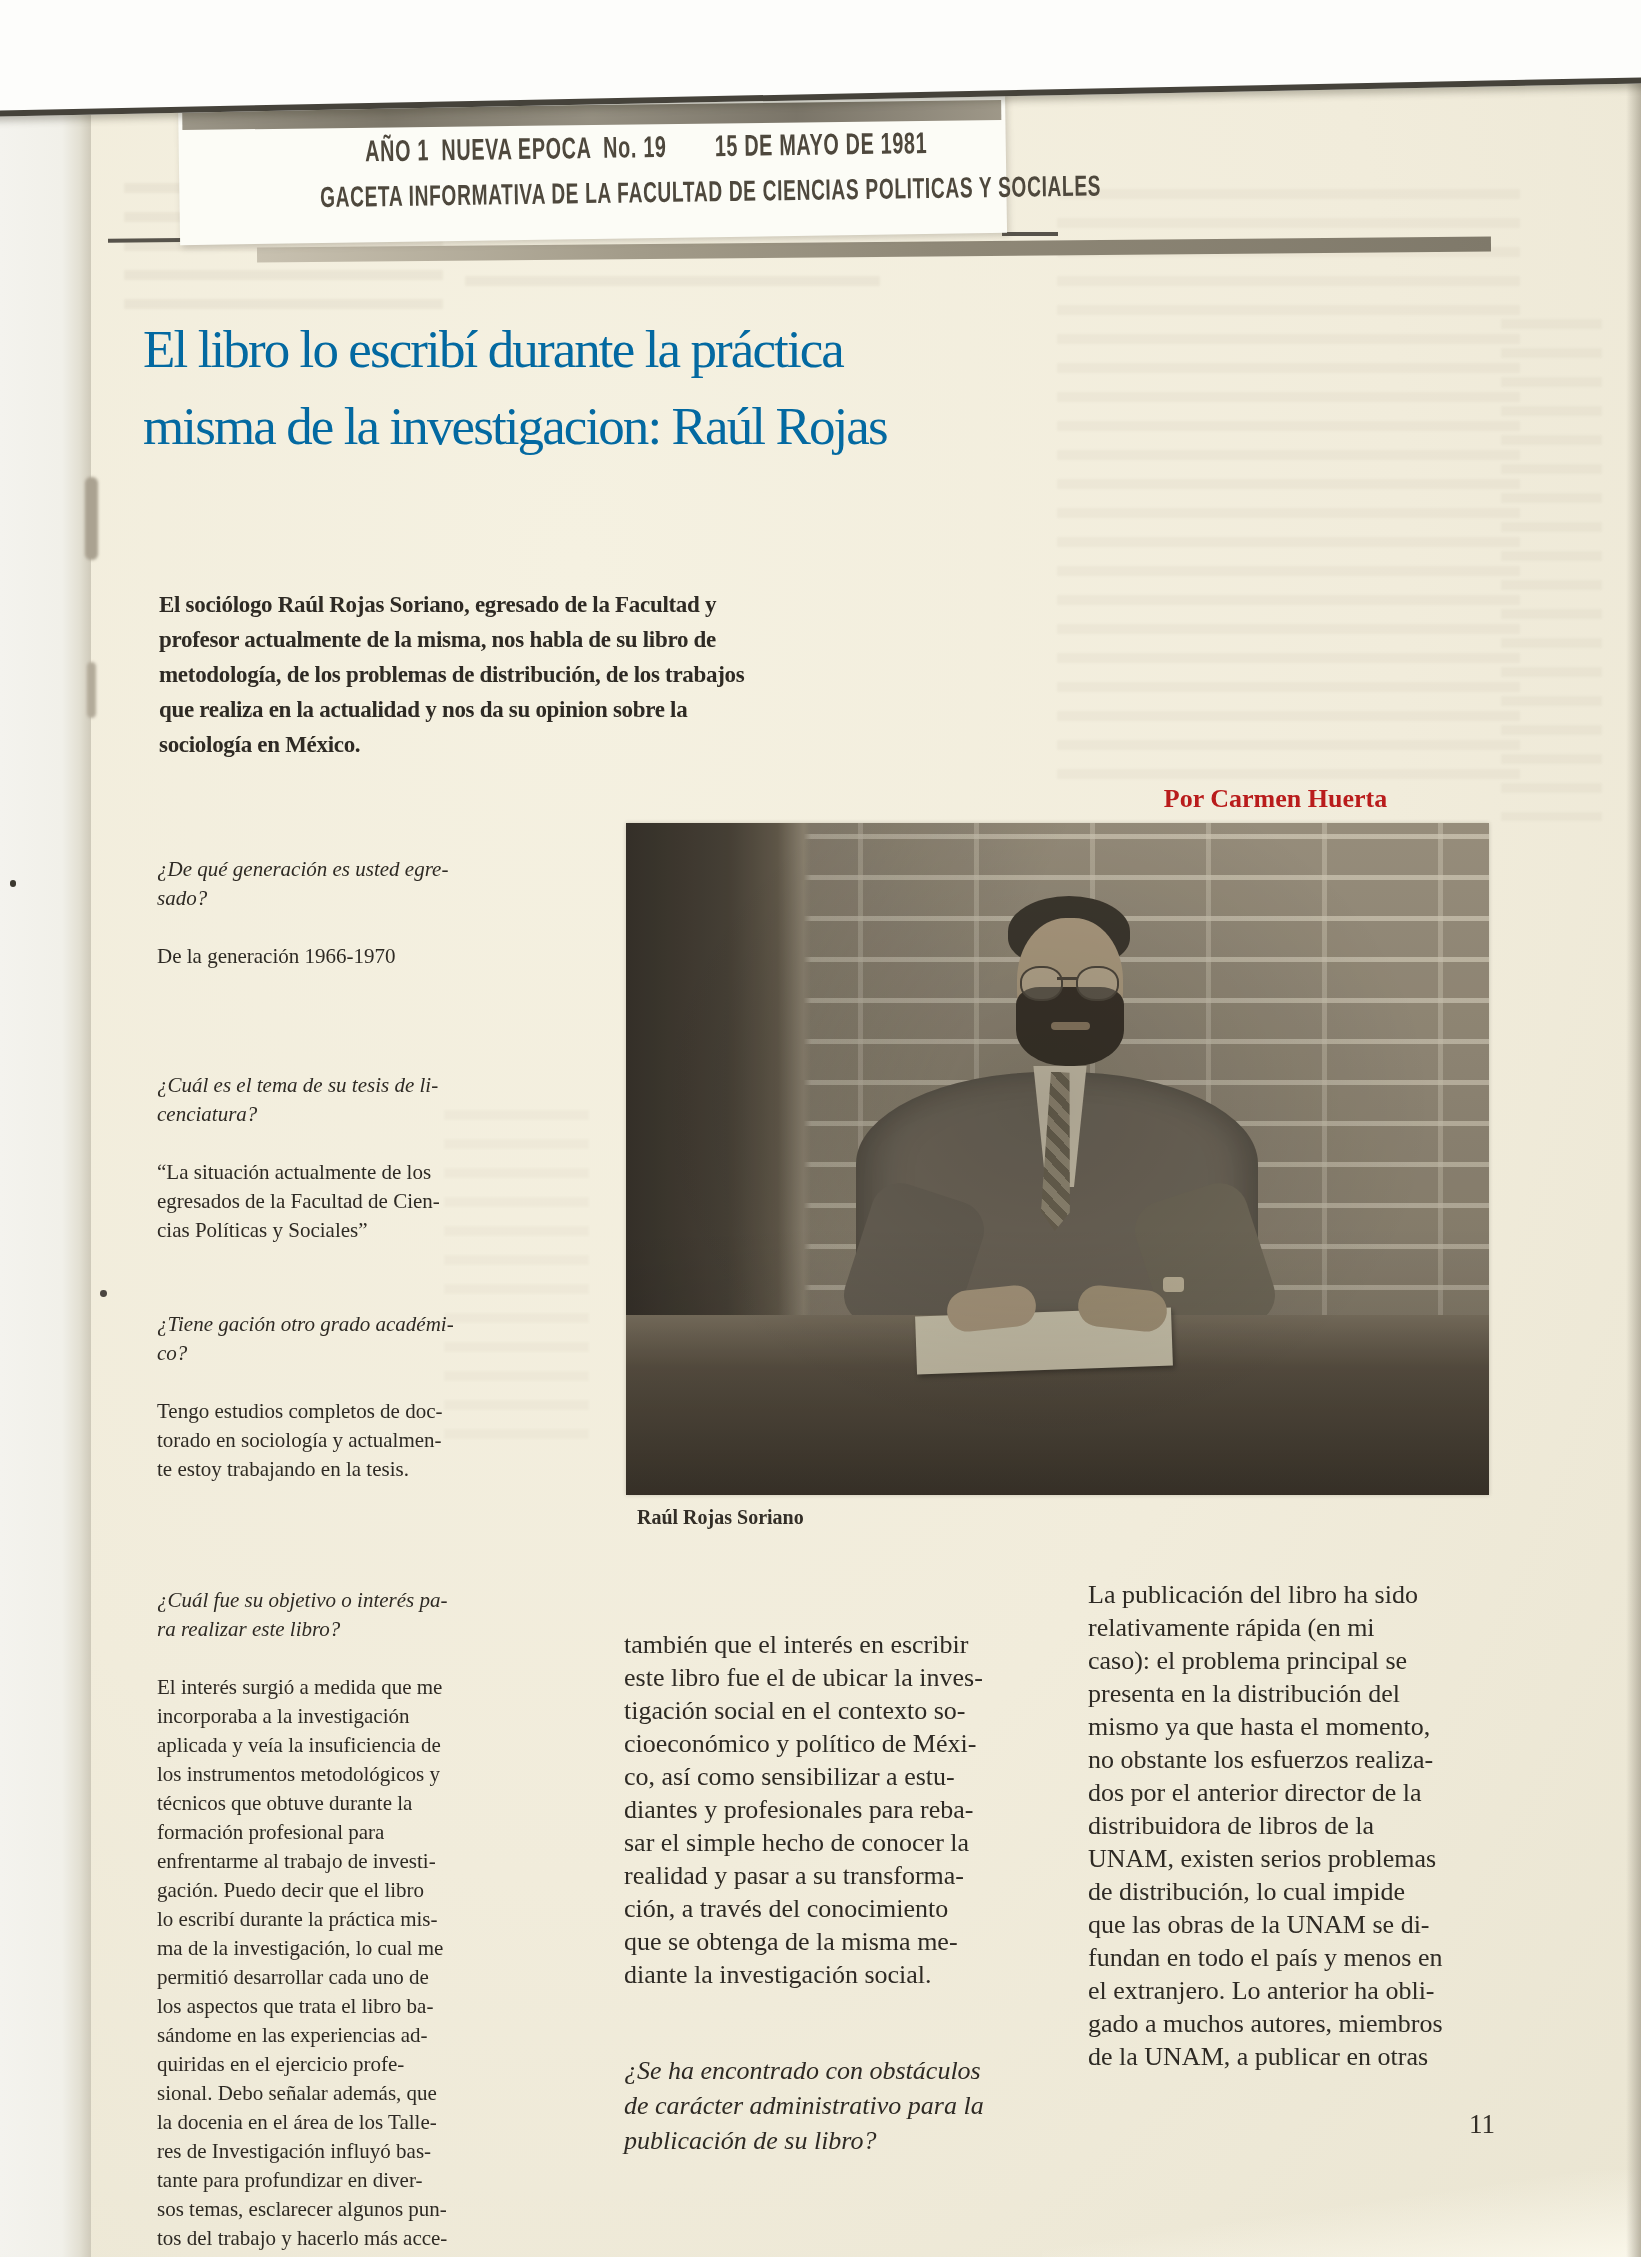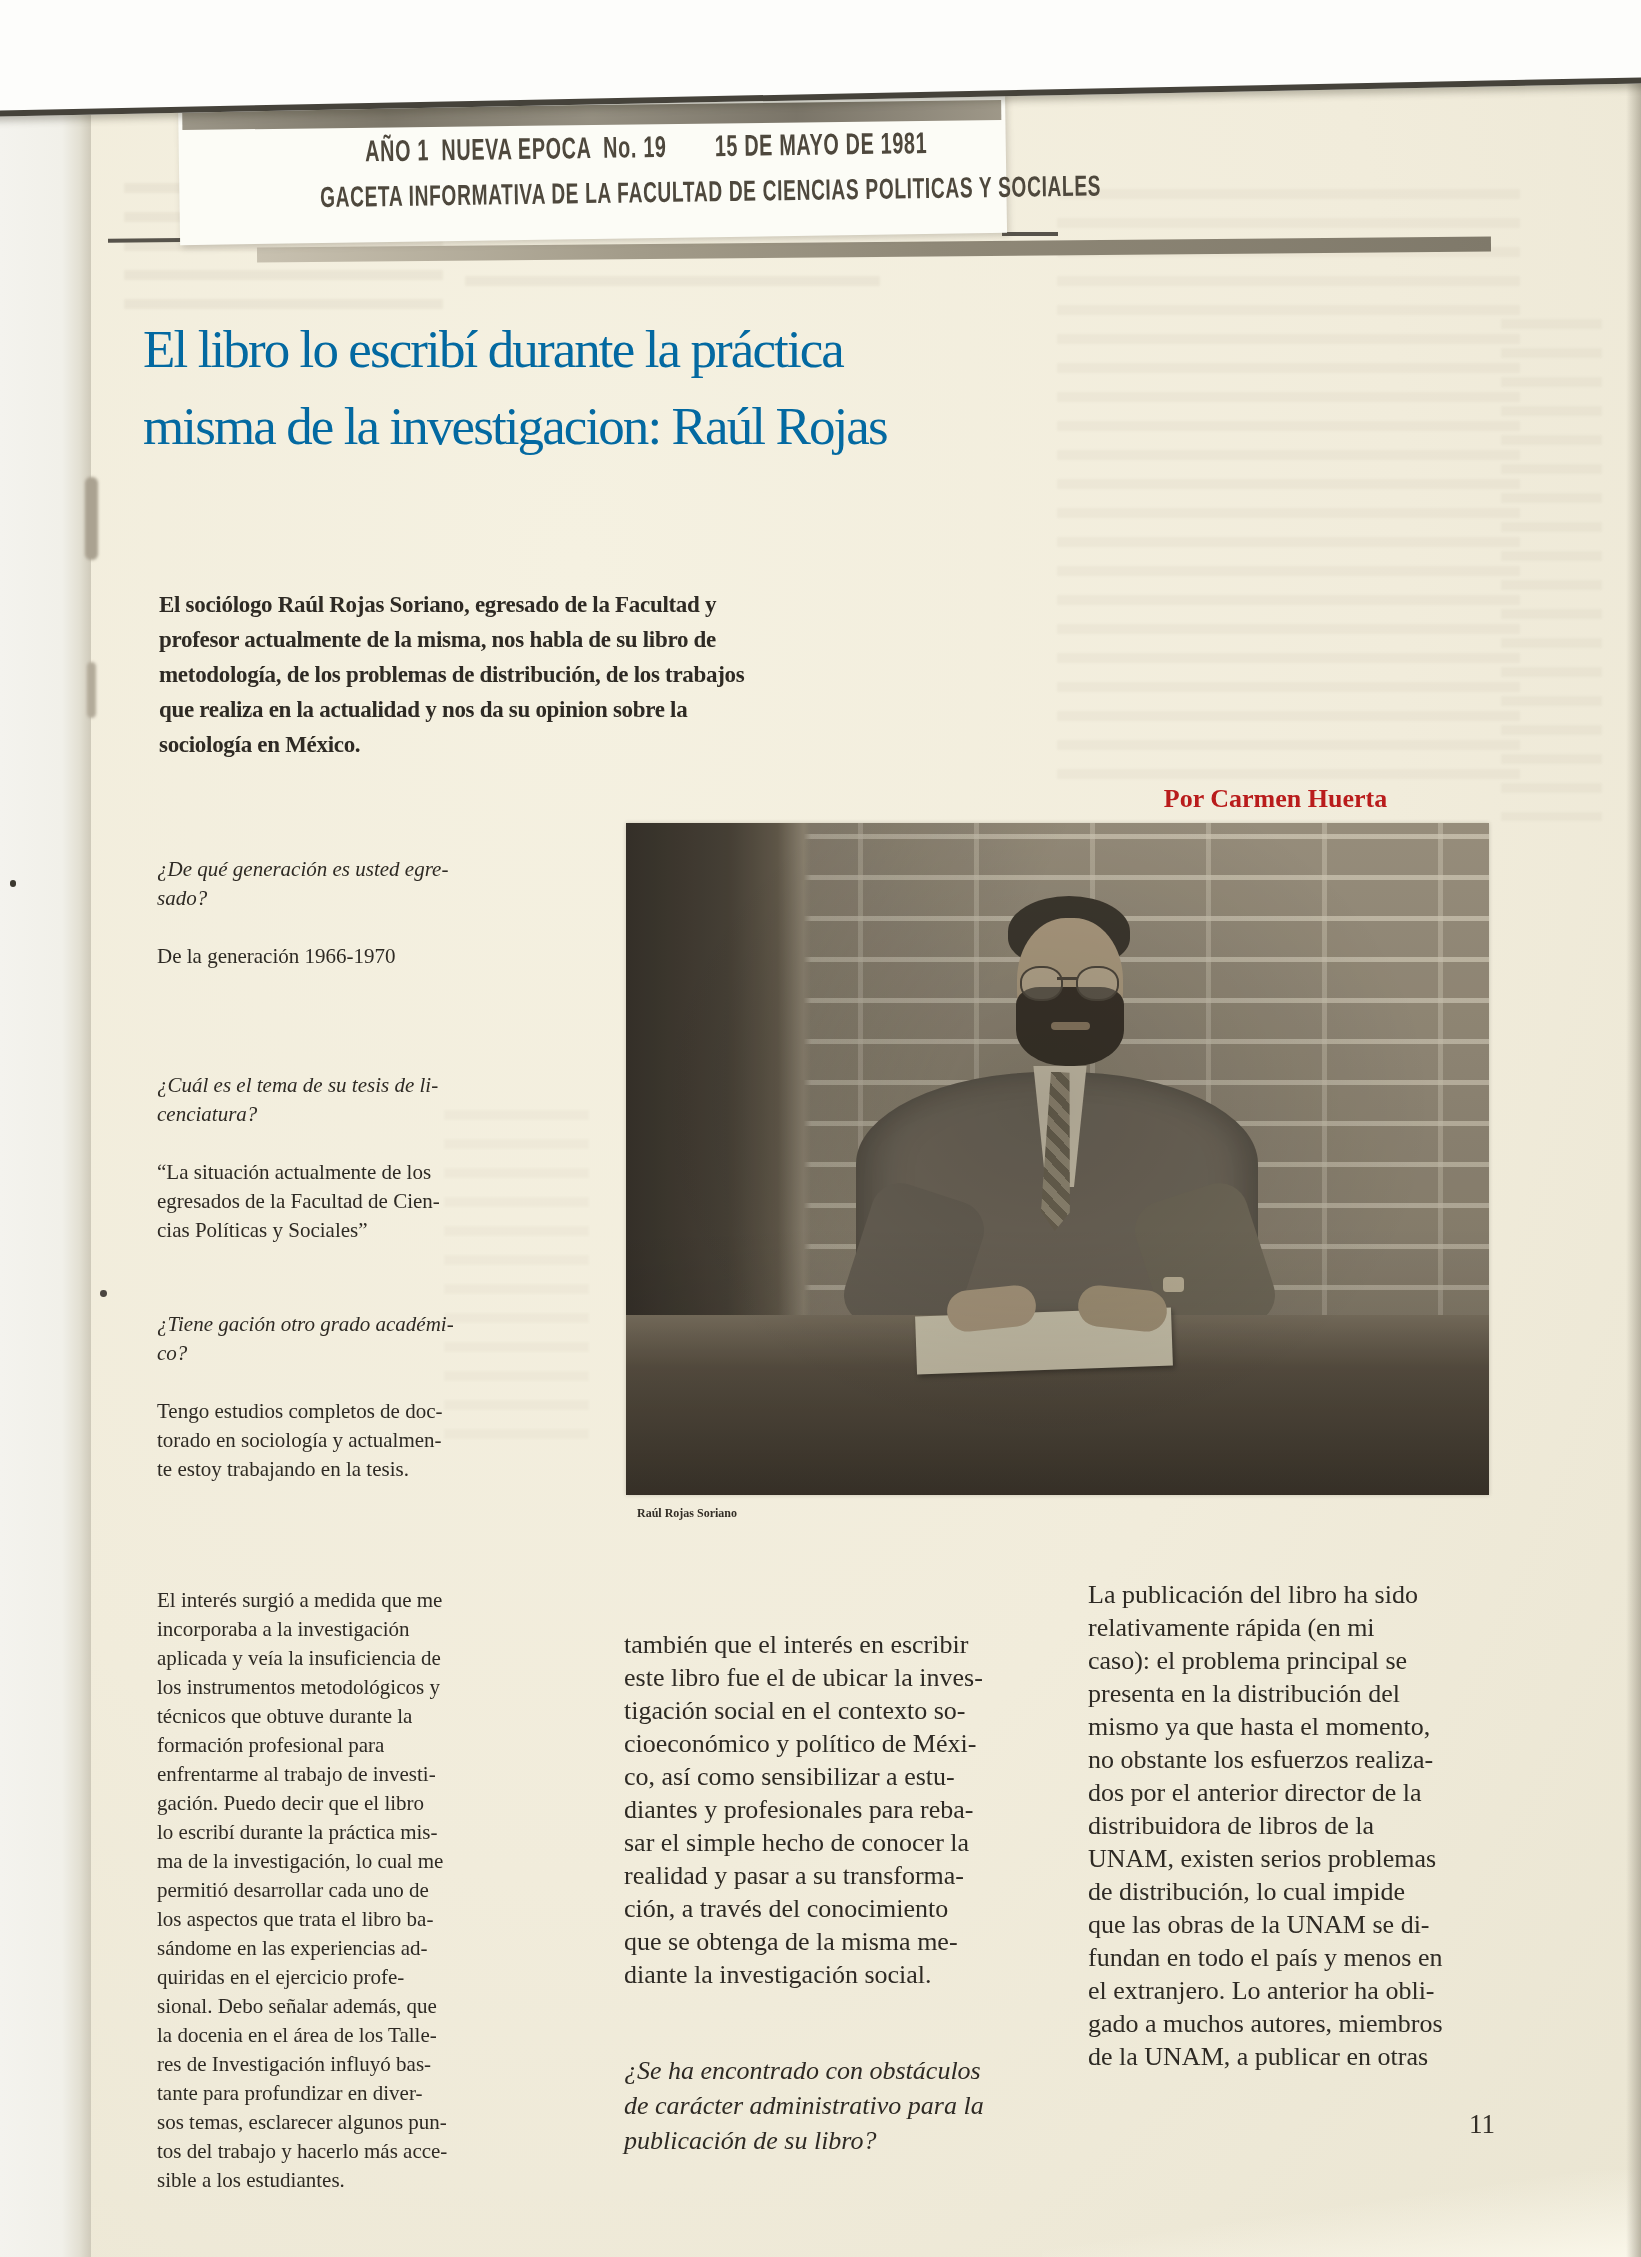--- a/index.html
+++ b/index.html
@@ -98,21 +98,21 @@
   .ph-armL{left:230px;top:367px;width:116px;height:145px;background:#665f54;border-radius:29px;transform:rotate(18deg);}
   .ph-armR{left:521px;top:367px;width:116px;height:145px;background:#6f6859;border-radius:29px;transform:rotate(-18deg);}
   .ph-desk{left:0;bottom:0;width:100%;height:180px;
     background:linear-gradient(180deg,#7b7160 0%,#584f42 30%,#3d362c 100%);}
   .ph-paper{left:290px;top:489px;width:256px;height:58px;background:#d9d2ba;transform:rotate(-2deg);
     box-shadow:1.9px 2.9px 4.8px rgba(0,0,0,.35);}
   .ph-handL{left:321px;top:465px;width:89px;height:41px;background:#b3a185;border-radius:21px;transform:rotate(-6deg);}
   .ph-handR{left:452px;top:465px;width:89px;height:41px;background:#ab9a7e;border-radius:21px;transform:rotate(6deg);}
   .ph-watch{left:537px;top:454px;width:21px;height:15.4px;background:#c8bda2;border-radius:3.9px;}
   .ph-grain{left:0;top:0;right:0;bottom:0;background:rgba(112,100,80,.10);}
-  .caption{left:637px;top:1506px;width:406px;font-size:12px;font-weight:700;color:#332e27;z-index:2;}
+  .caption{left:637px;top:1506px;width:406px;font-size:20px;font-weight:700;color:#332e27;z-index:2;}
 </style>
 </head>
 <body>
 
 <div class="scan-left"></div>
 <div class="scan-right"></div>
 <div class="scan-top"></div>
 <div class="fold-br"></div>
 <div class="speck sp1"></div>
 <div class="speck sp2"></div>
@@ -181,20 +181,22 @@
   <div>“La situación actualmente de los
 egresados de la Facultad de Cien-
 cias Políticas y Sociales”</div>
   <div class="gap7"></div>
   <div class="q">¿Tiene gación otro grado académi-
 co?</div>
   <div>Tengo estudios completos de doc-
 torado en sociología y actualmen-
 te estoy trabajando en la tesis.</div>
   <div class="gap46"></div>
+  <div class="q">¿Cuál fue su objetivo o interés pa-
+ra realizar este libro?</div>
   <div>El interés surgió a medida que me
 incorporaba a la investigación
 aplicada y veía la insuficiencia de
 los instrumentos metodológicos y
 técnicos que obtuve durante la
 formación profesional para
 enfrentarme al trabajo de investi-
 gación. Puedo decir que el libro
 lo escribí durante la práctica mis-
 ma de la investigación, lo cual me

